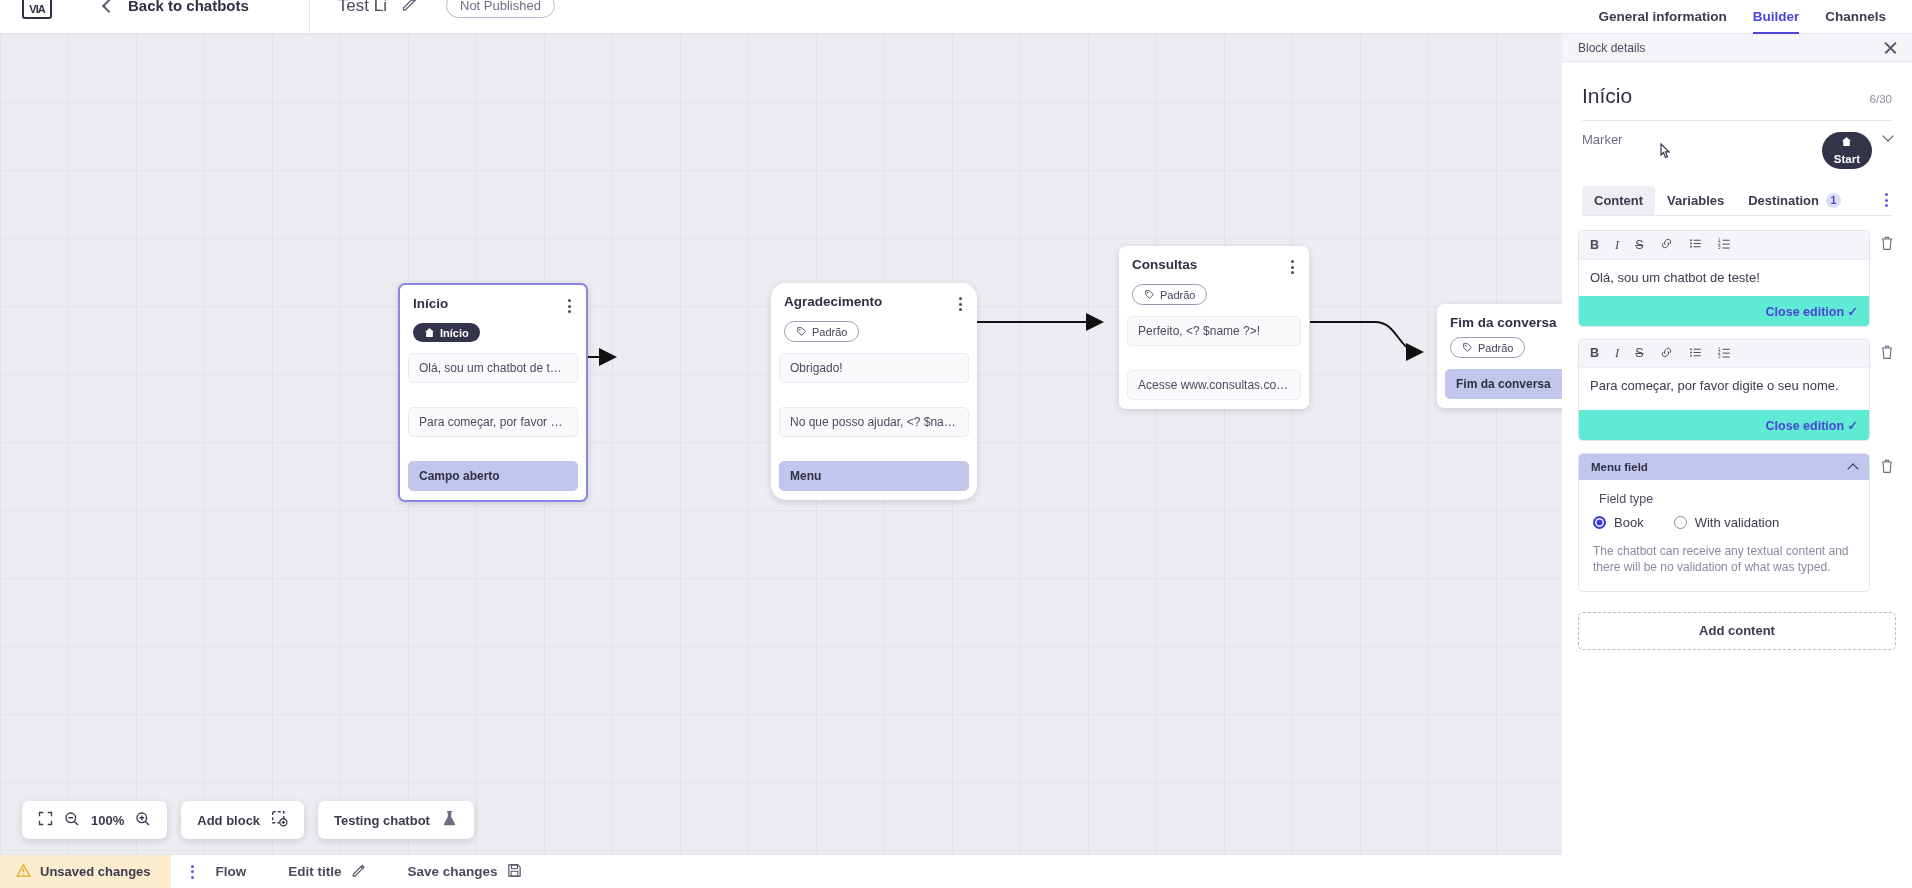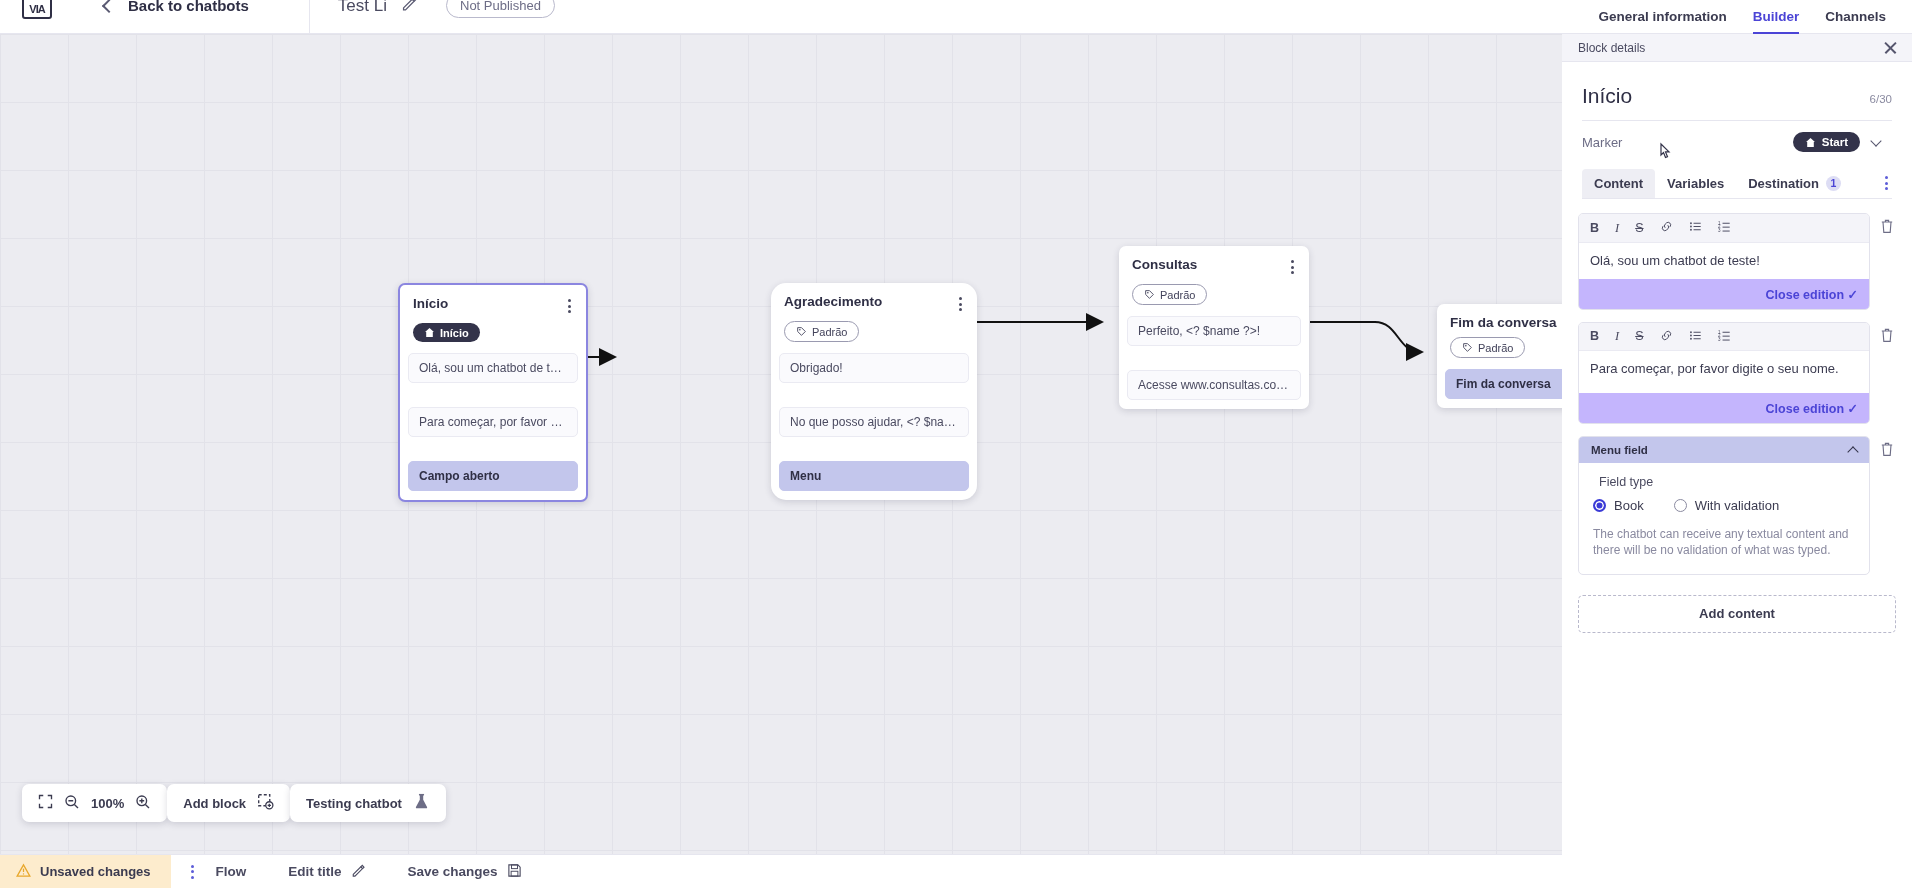--- a/index.html
+++ b/index.html
@@ -72,21 +72,21 @@
   .chip {
     font-size: 12px; color: #4a4a60; background: #fafafd;
     border: 1px solid #eaeaf2; border-radius: 5px; padding: 7px 10px;
     white-space: nowrap; overflow: hidden; text-overflow: ellipsis;
   }
   .chip.hi {
     background: #c3c6ec; border-color: #c3c6ec; color: #2f2f45; font-weight: bold;
   }
 
   
-  .float-bar { position: absolute; left: 22px; bottom: 32px; display: flex; gap: 0; }
+  .float-bar { position: absolute; left: 22px; bottom: 15px; display: flex; gap: 14px; }
   .fb {
     background: #fff; border-radius: 7px; box-shadow: 0 2px 7px rgba(40,40,70,.17);
     height: 38px; display: flex; align-items: center; padding: 0 16px; gap: 11px;
     font-size: 13px; font-weight: bold; color: #3b3b50; cursor: pointer;
   }
   .fb .zlabel { font-weight: bold; font-size: 13px; }
 
   
   .statusbar {
     position: absolute; bottom: 0; left: 0; width: 1562px; height: 34px;
@@ -120,25 +120,25 @@
     content:""; position:absolute; left:0; top:7px; width:15px; height:1.6px; background:#55556d;
   }
   .xbtn:before { transform: rotate(45deg); }
   .xbtn:after  { transform: rotate(-45deg); }
 
   .panel-title-row { padding: 22px 20px 0 20px; display: flex; align-items: baseline; }
   .panel-title { font-size: 21px; color: #2f2f45; flex: 1; }
   .counter { font-size: 11.5px; color: #8a8aa0; }
   .rule { height: 1px; background: #e6e6ef; margin: 12px 20px 0 20px; }
 
-  .marker-row { padding: 11px 32px 0 20px; display: flex; align-items: center; }
+  .marker-row { padding: 11px 20px 0 20px; display: flex; }
   .marker-lbl { font-size: 13px; color: #6d6d86; flex: 1; }
   .pill-start {
     display: inline-flex; align-items: center; gap: 6px; background: #33334a;
-    color: #fff; font-size: 11.5px; font-weight: bold; border-radius: 20px; padding: 4px 12px;
+    color: #fff; font-size: 11.5px; font-weight: bold; border-radius: 20px; padding: 4px 12px; flex-direction: column;
   }
   .chev-dn { width: 8px; height: 8px; border-right: 1.7px solid #55556d; border-bottom: 1.7px solid #55556d; transform: rotate(45deg); margin-left: 12px; margin-bottom: 3px; }
 
   .ctabs { margin: 16px 20px 0 20px; display: flex; align-items: center; border-bottom: 1px solid #e6e6ef; }
   .ctab {
     font-size: 13px; font-weight: bold; color: #3b3b50; padding: 7px 12px; cursor: pointer;
     display: flex; align-items: flex-end; gap: 7px;
   }
   .ctab.active { background: #eeeef4; border-radius: 4px 4px 0 0; }
   .badge-n {
@@ -152,21 +152,21 @@
   
   .editors { padding: 14px 16px 0 16px; }
   .ed-row { display: flex; align-items: flex-start; gap: 9px; margin-bottom: 12px; }
   .editor { flex: 1; border: 1px solid #e2e2ec; border-radius: 5px; overflow: hidden; background: #fff; }
   .ed-toolbar {
     background: #f4f4f9; display: flex; align-items: center; gap: 16px;
     padding: 6px 11px; border-bottom: 1px solid #eaeaf2;
   }
   .ed-btn { font-size: 12.5px; color: #4a4a60; cursor: pointer; line-height: 1; }
   .ed-text { padding: 10px 11px; font-size: 13px; color: #3b3b50; line-height: 1.25; }
-  .ed-foot { background: #c4b5fd; padding: 6px 11px; text-align: right; }
+  .ed-foot { background: #5eead4; padding: 6px 11px; text-align: right; }
   .close-ed { color: #4b44d6; font-size: 12.5px; font-weight: bold; cursor: pointer; }
   .trash { width: 17px; padding-top: 5px; cursor: pointer; }
 
   
   .of-card { border: 1px solid #e2e2ec; border-radius: 5px; overflow: hidden; flex: 1; }
   .of-head {
     background: #c3c6ec; padding: 7px 12px; display: flex; align-items: center;
     font-size: 11.5px; font-weight: bold; color: #2f2f45; cursor: pointer;
   }
   .chev-up { width: 8px; height: 8px; border-left: 1.7px solid #33334a; border-top: 1.7px solid #33334a; transform: rotate(45deg); margin-bottom: -3px; }

